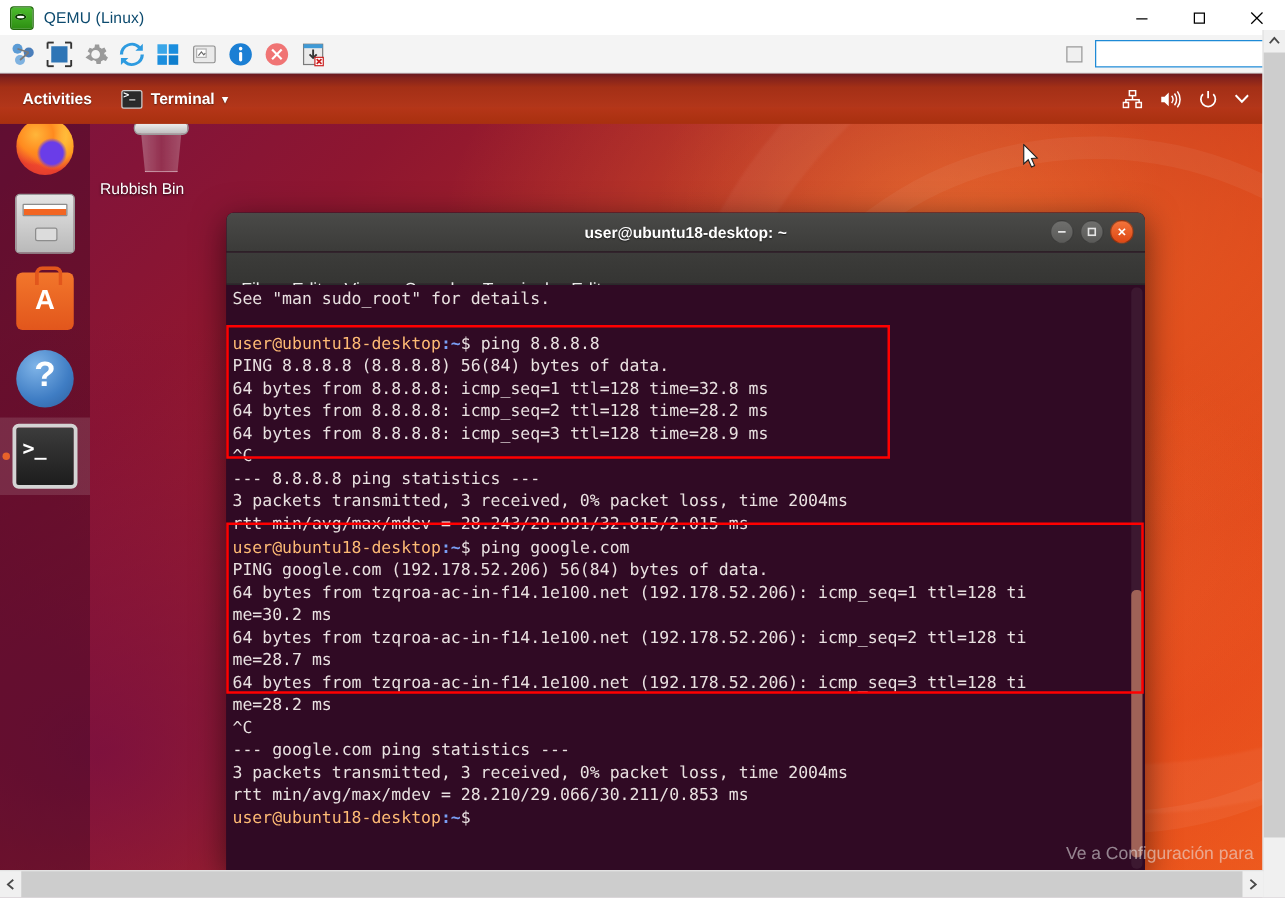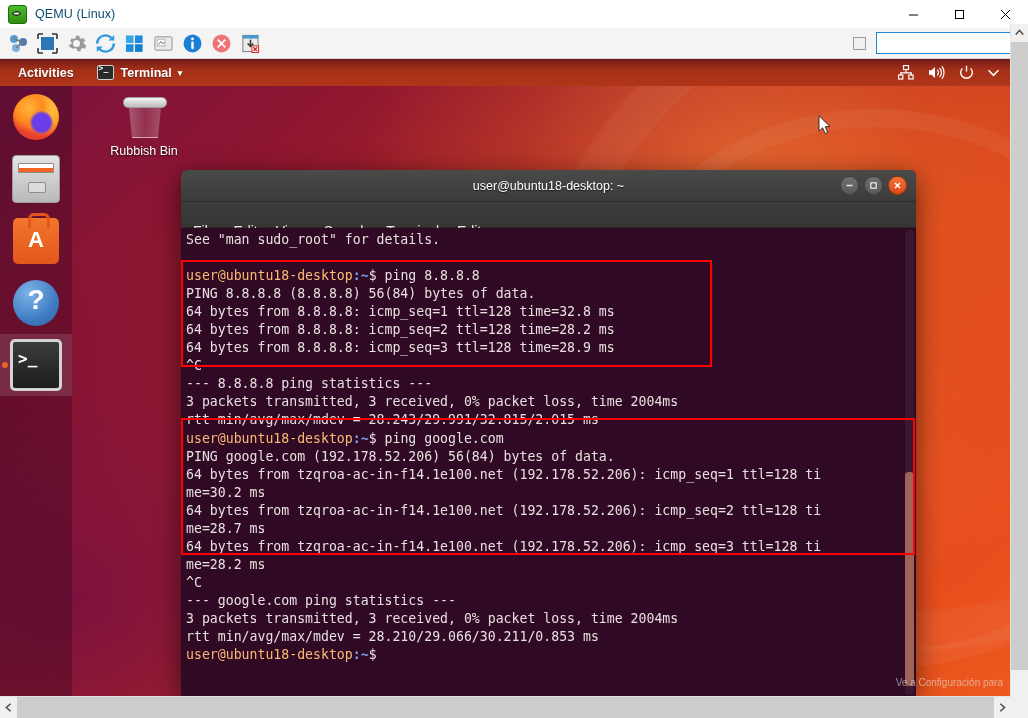--- a/index.html
+++ b/index.html
@@ -157,21 +157,21 @@
     color: rgba(120,20,10,0.33);
     font-family: "Liberation Sans", sans-serif;
     user-select: none;
   }
   .watermark-foroisp span.isp { color: rgba(255,150,110,0.42); }
 
   
   .ubuntu-topbar {
     position: absolute;
     left: 0; top: 0;
-    width: 1011px; height: 27px;
+    width: 1011px; height: 40px;
     background: linear-gradient(#3c0d1c 0%, #431020 3%, #b23317 8%, #b8371a 60%, #a8300f 100%);
     background-color: #ad3318;
     display: flex;
     align-items: center;
     color: #ffffff;
     font-size: 12.5px;
     font-weight: bold;
     z-index: 5;
     justify-content: space-between;
   }
@@ -339,23 +339,22 @@
     content:">_";
     position:absolute; left:5px; top:7px;
     font-size:16px; font-weight:bold;
     color:#ffffff;
     font-family:"DejaVu Sans Mono", monospace;
   }
 
   
   .desktop-icon {
     position: absolute;
-    left: 96px; top: 35px;
+    left: 80px; top: 35px;
     width: 96px;
-    text-align: center;
     z-index: 2;
   }
   .bin-glyph {
     width: 42px; height: 44px;
     margin: 0 auto 6px auto;
     position: relative;
   }
   .bin-body {
     position:absolute; left:4px; top:8px;
     width:34px; height:35px;
@@ -399,21 +398,21 @@
     display: flex;
     align-items: center;
     position: relative;
     flex: 0 0 auto;
   }
   .term-title {
     flex: 1;
     text-align: center;
     color: #ffffff;
     font-size: 12.5px;
-    font-weight: normal;
+    font-weight: bold;
     text-shadow: 0 1px 1px rgba(0,0,0,.6);
   }
   .term-wincontrols {
     position: absolute;
     right: 9px; top: 0;
     height: 31px;
     display: flex;
     align-items: center;
     gap: 5px;
   }
@@ -495,21 +494,21 @@
   .win-watermark {
     position: absolute;
     right: 8px; bottom: 6px;
     text-align: right;
     color: rgba(235,235,235,0.55);
     font-family: "Liberation Sans", sans-serif;
     z-index: 7;
     user-select: none;
   }
   .win-watermark .l1 { font-size: 19px; line-height: 23px; }
-  .win-watermark .l2 { font-size: 10px; line-height: 17px; }
+  .win-watermark .l2 { font-size: 14px; line-height: 17px; }
 
   
   .host-vscroll {
     position: absolute;
     right: 0; top: 24px;
     width: 17px; height: 694px;
     background: #f0f0f0;
     border-left: 1px solid #e2e2e2;
     z-index: 20;
   }

